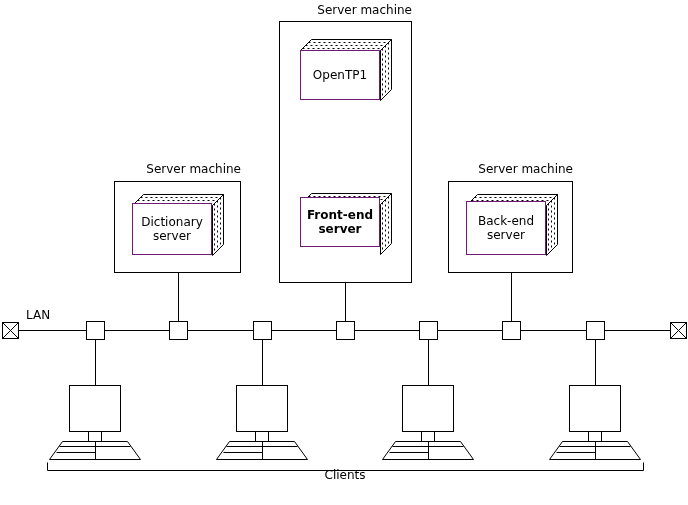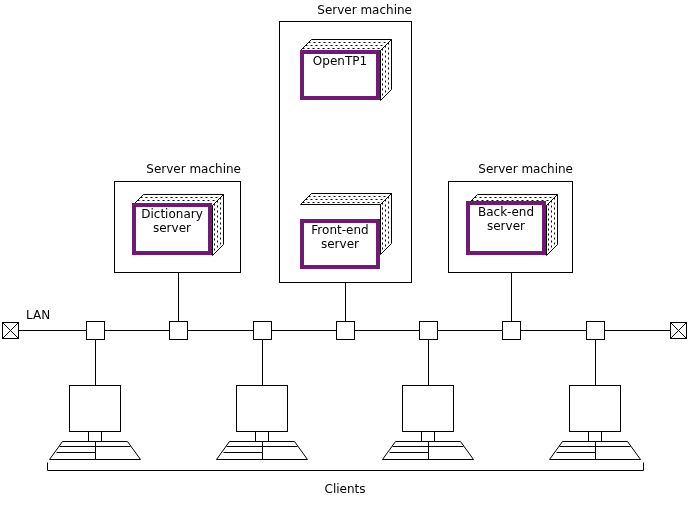--- a/index.html
+++ b/index.html
@@ -34,25 +34,25 @@
     line-height: 14px;
   }
   
   .box3d {
     position: absolute;
   }
   .box3d .front {
     position: absolute;
     left: 0;
     bottom: 0;
-    border: 4px solid #701a75;
+    border: 1px solid #701a75;
     background: #fff;
     box-sizing: border-box;
     display: flex;
-    align-items: flex-start;
+    align-items: center;
     justify-content: center;
     z-index: 3;
   }
   .box3d .front .caption {
     font-size: 12px;
     line-height: 14px;
     text-align: center;
     color: #000;
     white-space: pre-line;
   }
@@ -165,21 +165,21 @@
           <line x1="8.5" y1="3.5" x2="88.5" y2="3.5" stroke="#000" stroke-width="1" stroke-dasharray="2 3"></line>
           <line x1="82.5" y1="9.5" x2="82.5" y2="59.5" stroke="#000" stroke-width="1" stroke-dasharray="2 3"></line>
           <line x1="85.5" y1="6.5" x2="85.5" y2="56.5" stroke="#000" stroke-width="1" stroke-dasharray="2 3"></line>
           <line x1="88.5" y1="3.5" x2="88.5" y2="53.5" stroke="#000" stroke-width="1" stroke-dasharray="2 3"></line>
         </svg>
       </div>
       <div class="front" style="width: 80px; height: 50px;">
         <div class="caption">OpenTP1</div>
       </div>
     </div>
-    <div class="box3d" style="left: 300px; top: 193px; width: 91px; height: 76px;">
+    <div class="box3d" style="left: 300px; top: 193px; width: 91px; height: 54px; font-weight: bold;">
       <div class="topface" style="left: 0px; top: 0px;">
         <svg width="93" height="63">
           <polygon points="0.5,11.5 11.5,0.5 91.5,0.5 80.5,11.5" fill="#fff" stroke="#000" stroke-width="1"></polygon>
           <polygon points="80.5,11.5 91.5,0.5 91.5,50.5 80.5,61.5" fill="#fff" stroke="#000" stroke-width="1"></polygon>
           <line x1="2.5" y1="9.5" x2="82.5" y2="9.5" stroke="#000" stroke-width="1" stroke-dasharray="2 3"></line>
           <line x1="5.5" y1="6.5" x2="85.5" y2="6.5" stroke="#000" stroke-width="1" stroke-dasharray="2 3"></line>
           <line x1="8.5" y1="3.5" x2="88.5" y2="3.5" stroke="#000" stroke-width="1" stroke-dasharray="2 3"></line>
           <line x1="82.5" y1="9.5" x2="82.5" y2="59.5" stroke="#000" stroke-width="1" stroke-dasharray="2 3"></line>
           <line x1="85.5" y1="6.5" x2="85.5" y2="56.5" stroke="#000" stroke-width="1" stroke-dasharray="2 3"></line>
           <line x1="88.5" y1="3.5" x2="88.5" y2="53.5" stroke="#000" stroke-width="1" stroke-dasharray="2 3"></line>
@@ -275,14 +275,14 @@
         <line x1="10.5" y1="61.5" x2="81.5" y2="61.5" stroke="#000" stroke-width="1"></line>
         <line x1="7.5" y1="67.5" x2="46.5" y2="67.5" stroke="#000" stroke-width="1"></line>
         <line x1="46.5" y1="56.5" x2="46.5" y2="74.5" stroke="#000" stroke-width="1"></line>
       </svg>
     </div>
     <div id="clients-bracket" style="left: 47px; top: 462px;">
       <svg width="598" height="12">
         <path d="M0.5,0.5 L0.5,8.5 L596.5,8.5 L596.5,0.5" fill="none" stroke="#000" stroke-width="1"></path>
       </svg>
     </div>
-    <div class="bracket-label" style="left: 47px; top: 482px; width: 596px;">Clients</div>
+    <div class="bracket-label" style="left: 47px; top: 468px; width: 596px;">Clients</div>
   </div>
 
 </body></html>

